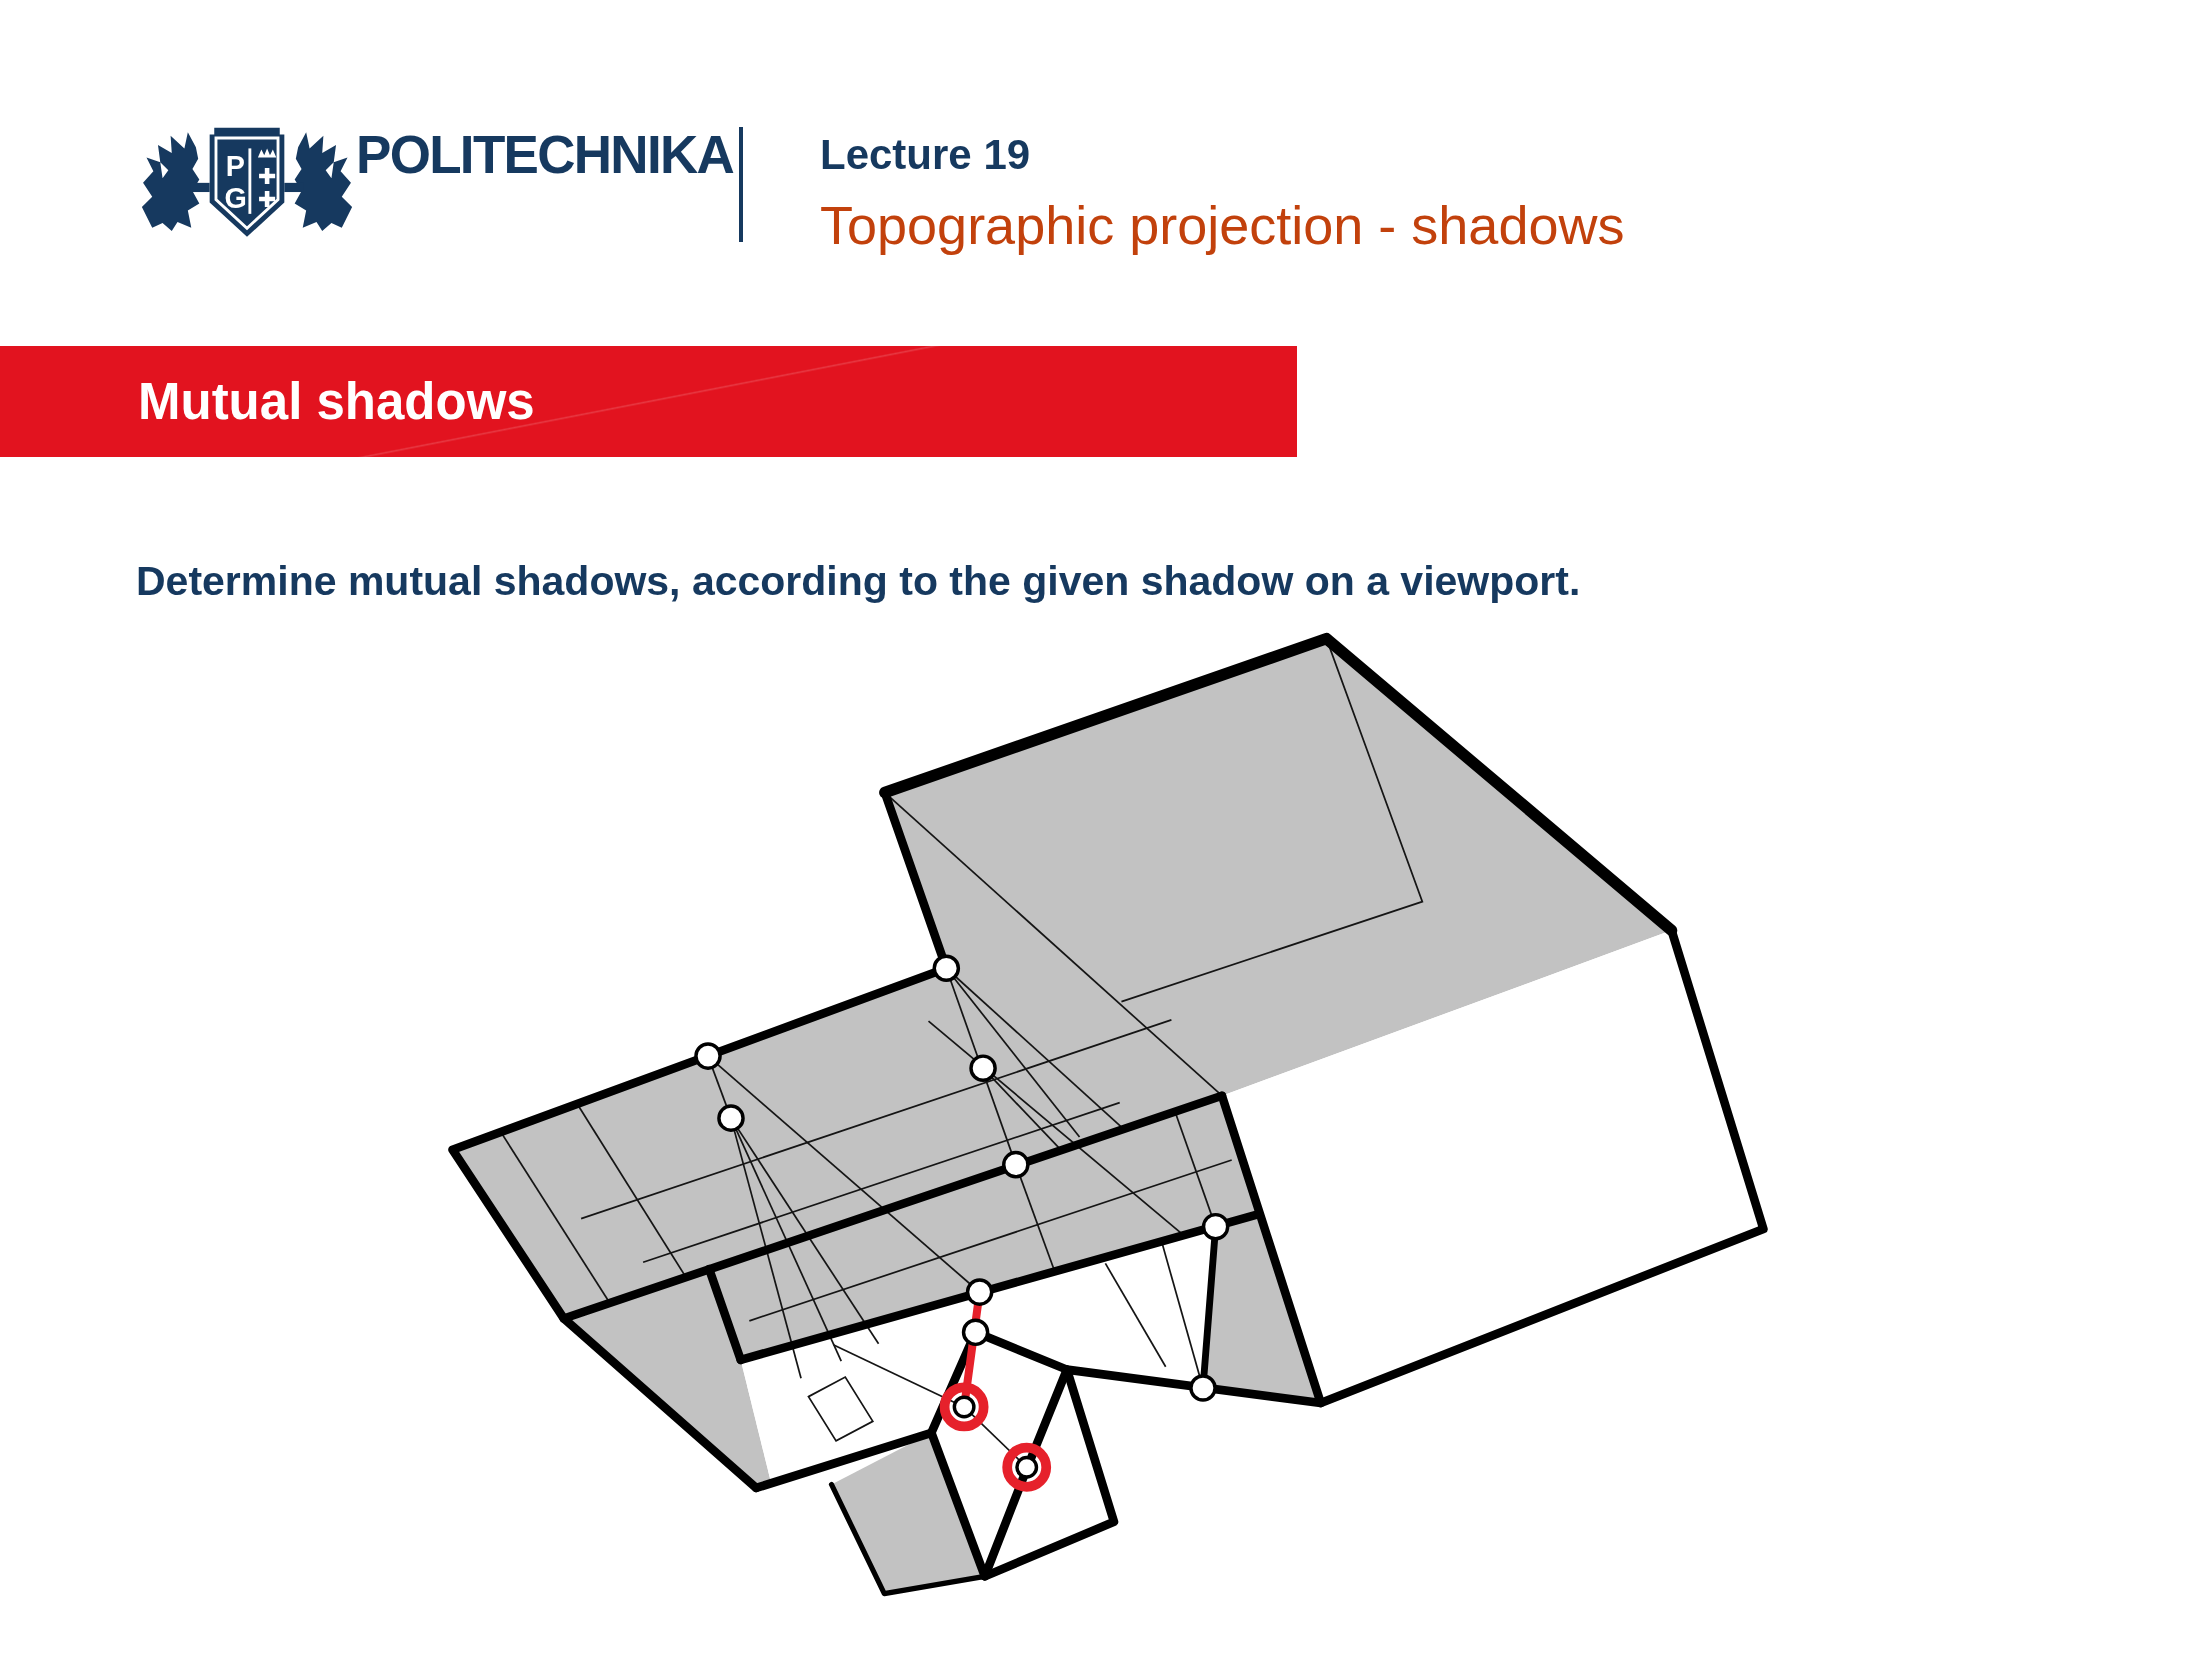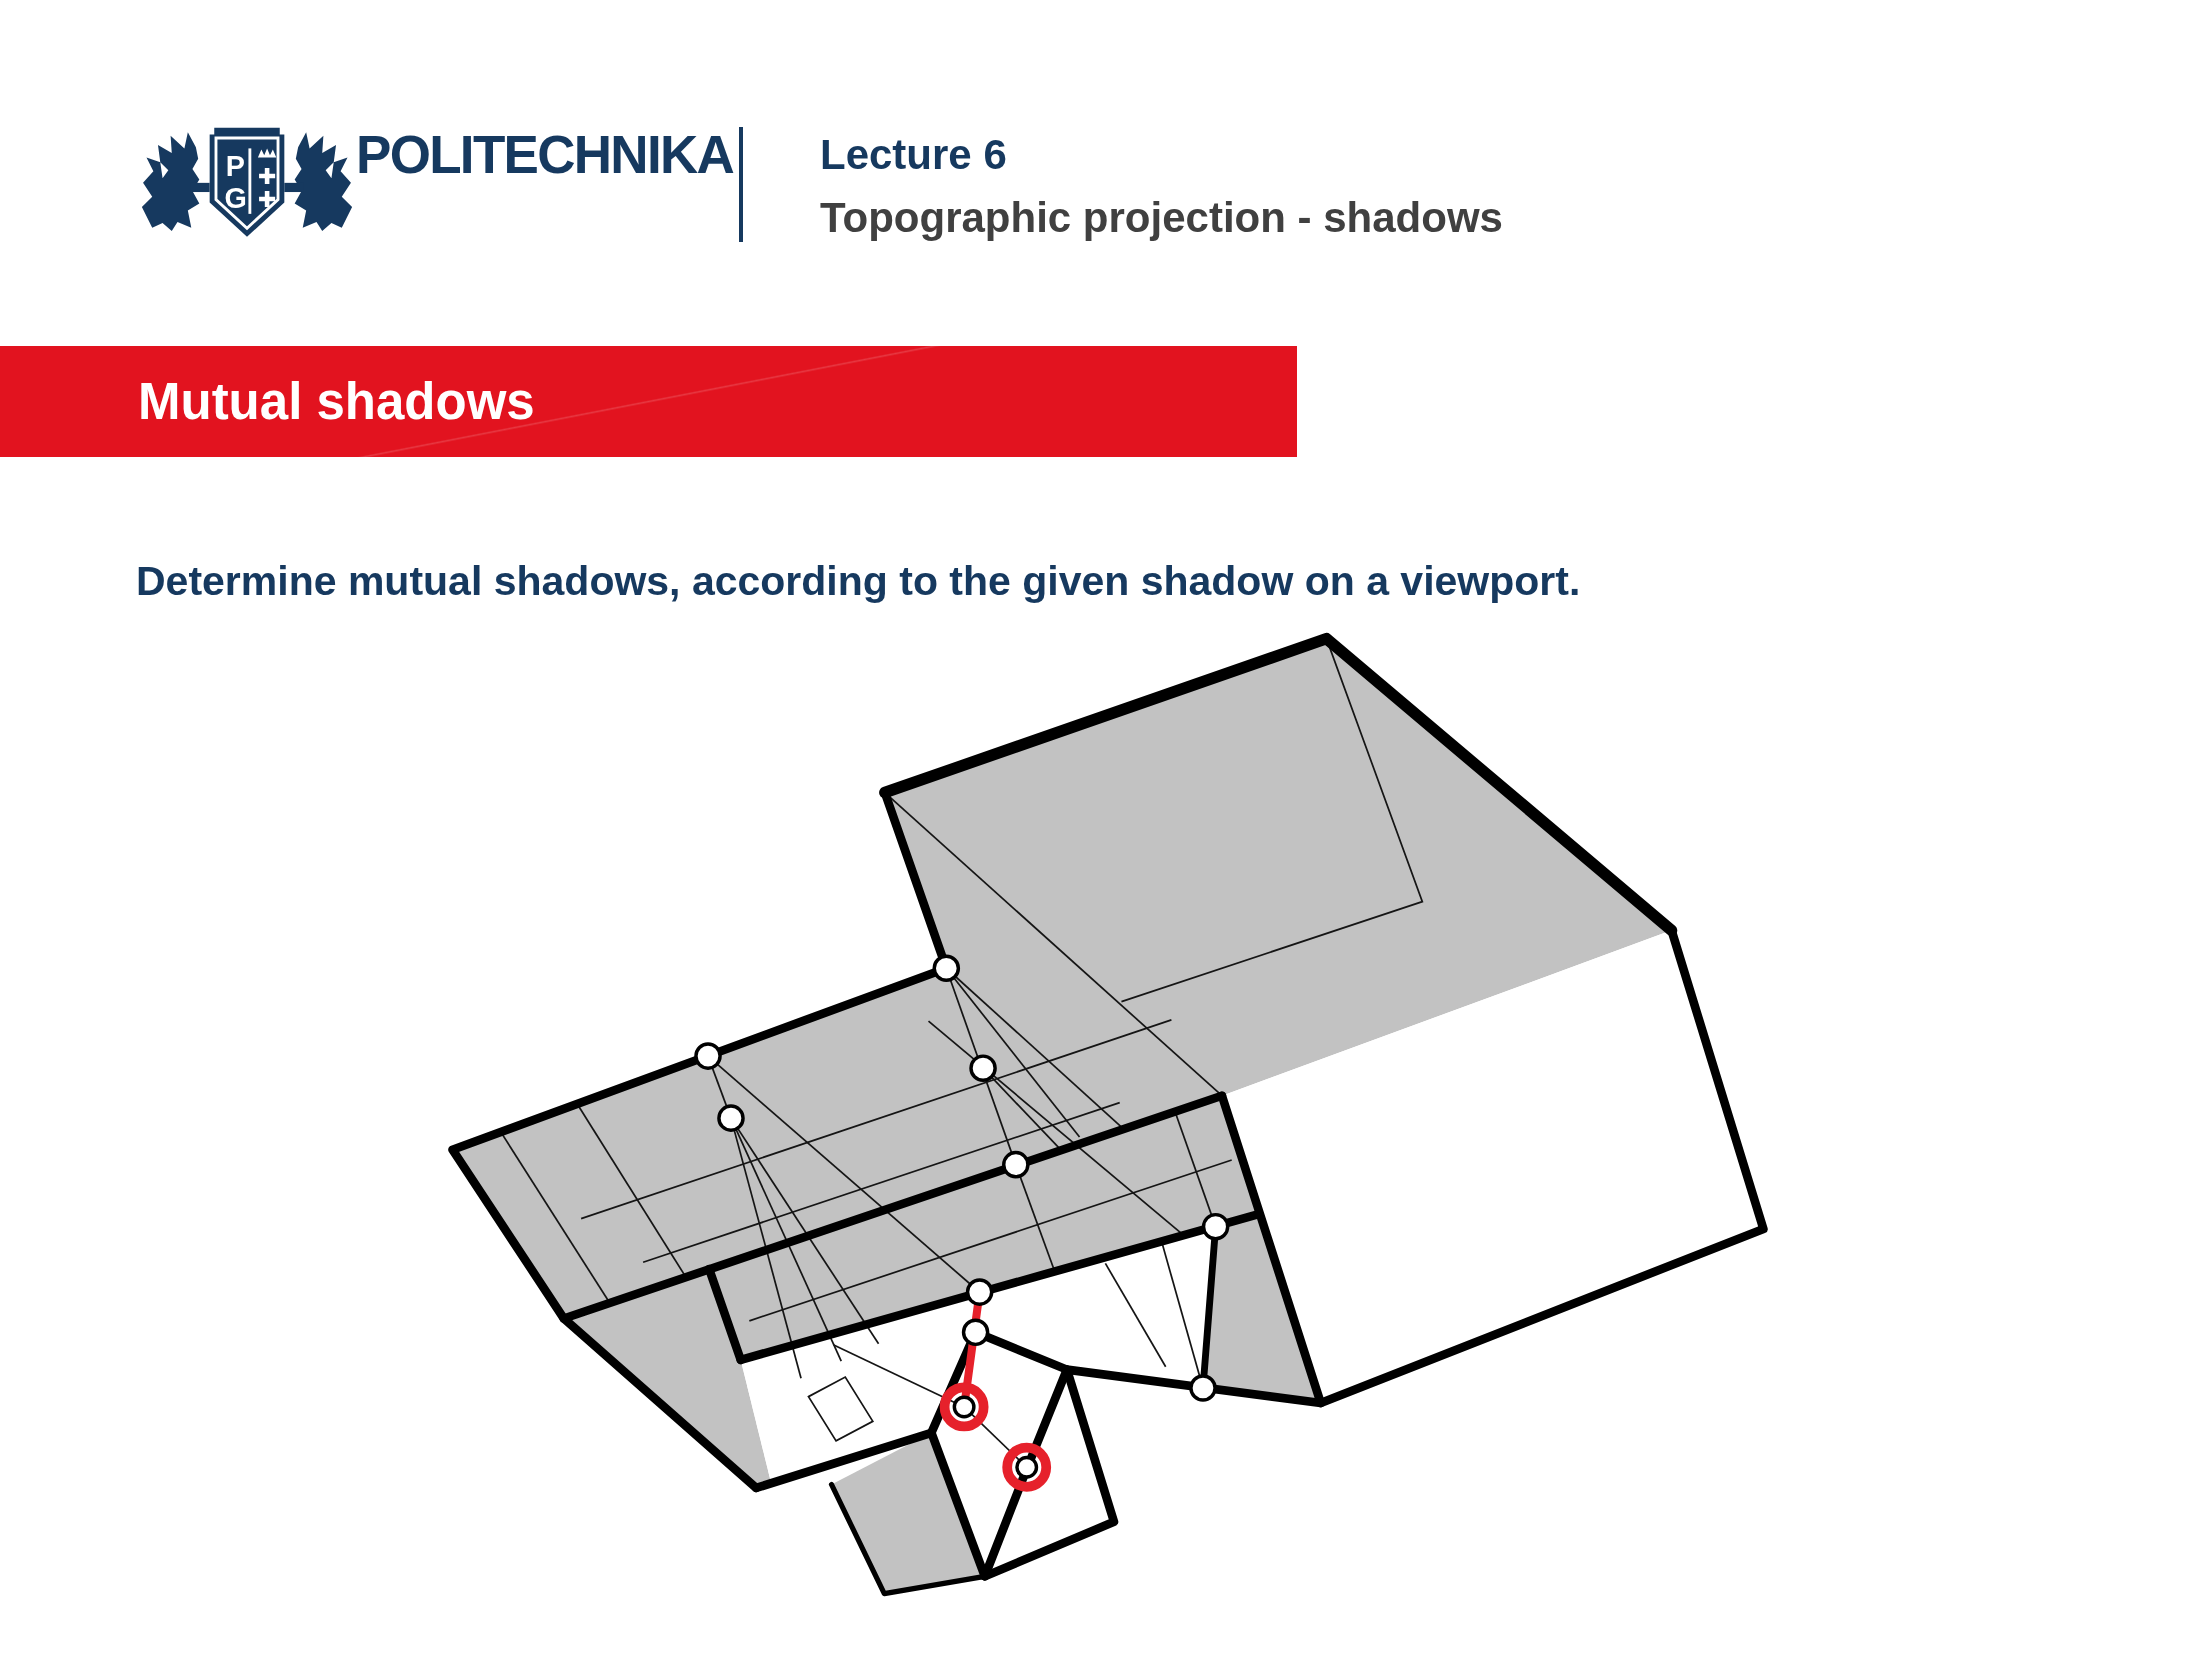--- a/index.html
+++ b/index.html
@@ -9,22 +9,22 @@
 
   
   .logo { position:absolute; left:135px; top:115px; width:224px; height:138px; }
   .uni-name { position:absolute; left:356px; top:127px; width:330px; text-align:right;
               color:#16395f; font-weight:bold; font-size:53px; line-height:55px;
               letter-spacing:-1.7px; }
   .hdr-divider { position:absolute; left:739px; top:127px; width:4px; height:115px;
                  background:#16395f; }
   .lecture-label { position:absolute; left:820px; top:131px; color:#16395f;
                    font-weight:bold; font-size:42px; }
-  .lecture-subtitle { position:absolute; left:820px; top:194px; color:#404040;
-                      font-weight:bold; font-size:42px; }
+  .lecture-subtitle { position:absolute; left:820px; top:194px; color:#c2410c;
+                      font-weight:normal; font-size:54px; }
 
   
   .banner { position:absolute; left:0; top:346px; width:1297px; height:111px;
             background:#e2131f; }
   .banner:after { content:""; position:absolute; inset:0;
             background:linear-gradient(169deg, rgba(255,255,255,0) 49.6%,
                        rgba(255,255,255,0.16) 50%, rgba(255,255,255,0) 50.5%); }
   .banner-title { position:absolute; left:138px; top:0; height:111px; line-height:111px;
                   color:#ffffff; font-weight:bold; font-size:51px; }
 
@@ -84,21 +84,21 @@
         <path d="M226,132 L234,132 L234,142 L244,142 L244,150 L234,150 L234,160 L226,160 L226,150 L216,150 L216,142 L226,142 Z" fill="#ffffff"></path>
       </g>
     </svg>
 
     <div class="uni-name">
       <div>POLITECHNIKA</div>
     </div>
 
     <div class="hdr-divider"></div>
 
-    <div class="lecture-label">Lecture 6</div>
+    <div class="lecture-label">Lecture 19</div>
     <div class="lecture-subtitle">Topographic projection - shadows</div>
   </div>
 
   <div class="banner">
     <div class="banner-title">Mutual shadows</div>
   </div>
 
   <div class="instruction">Determine mutual shadows, according to the given shadow on a viewport.</div>
 
   <svg class="figure-svg" viewBox="0 0 3840 2880" xmlns="http://www.w3.org/2000/svg">

